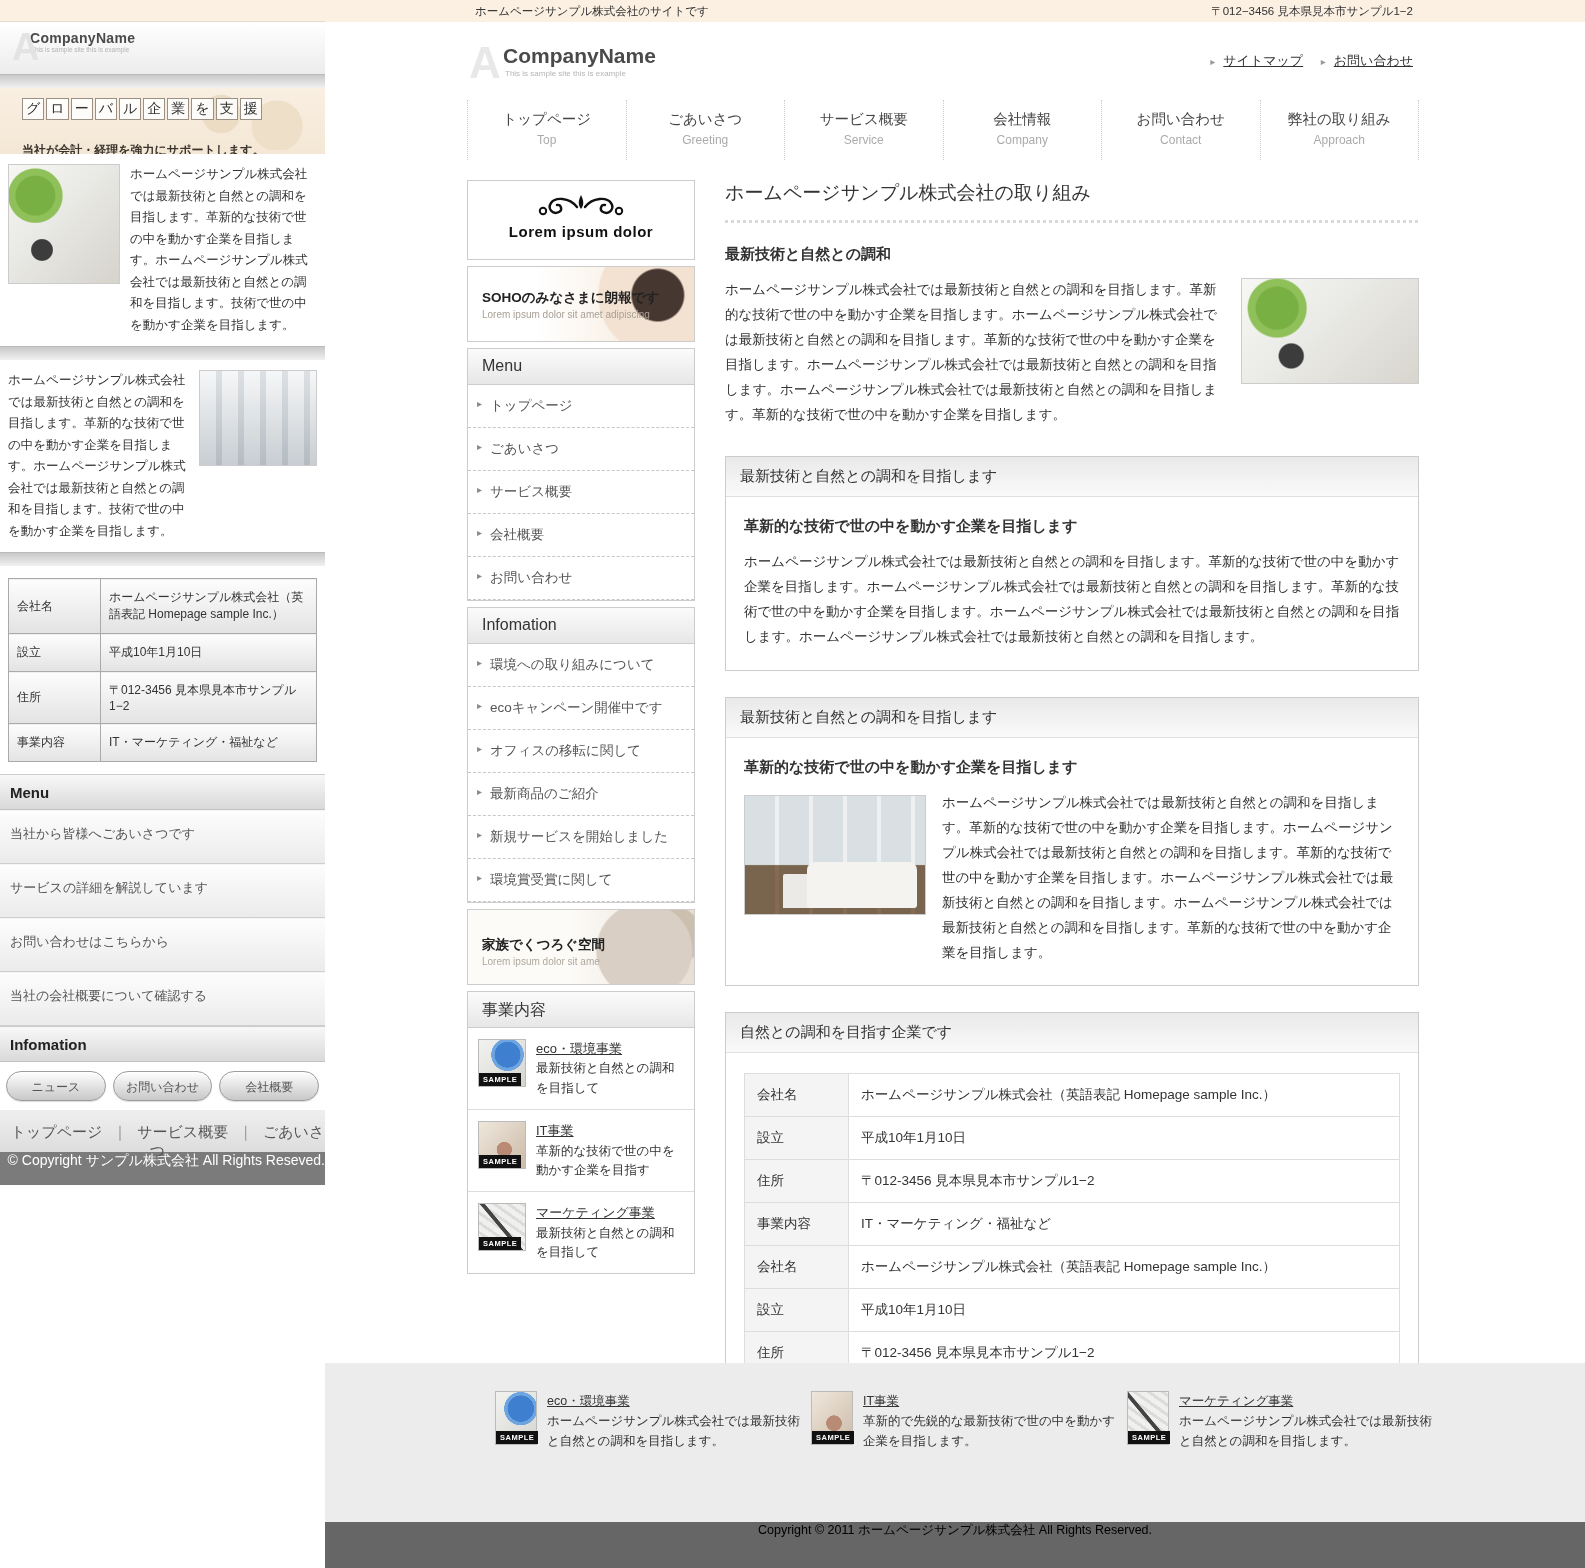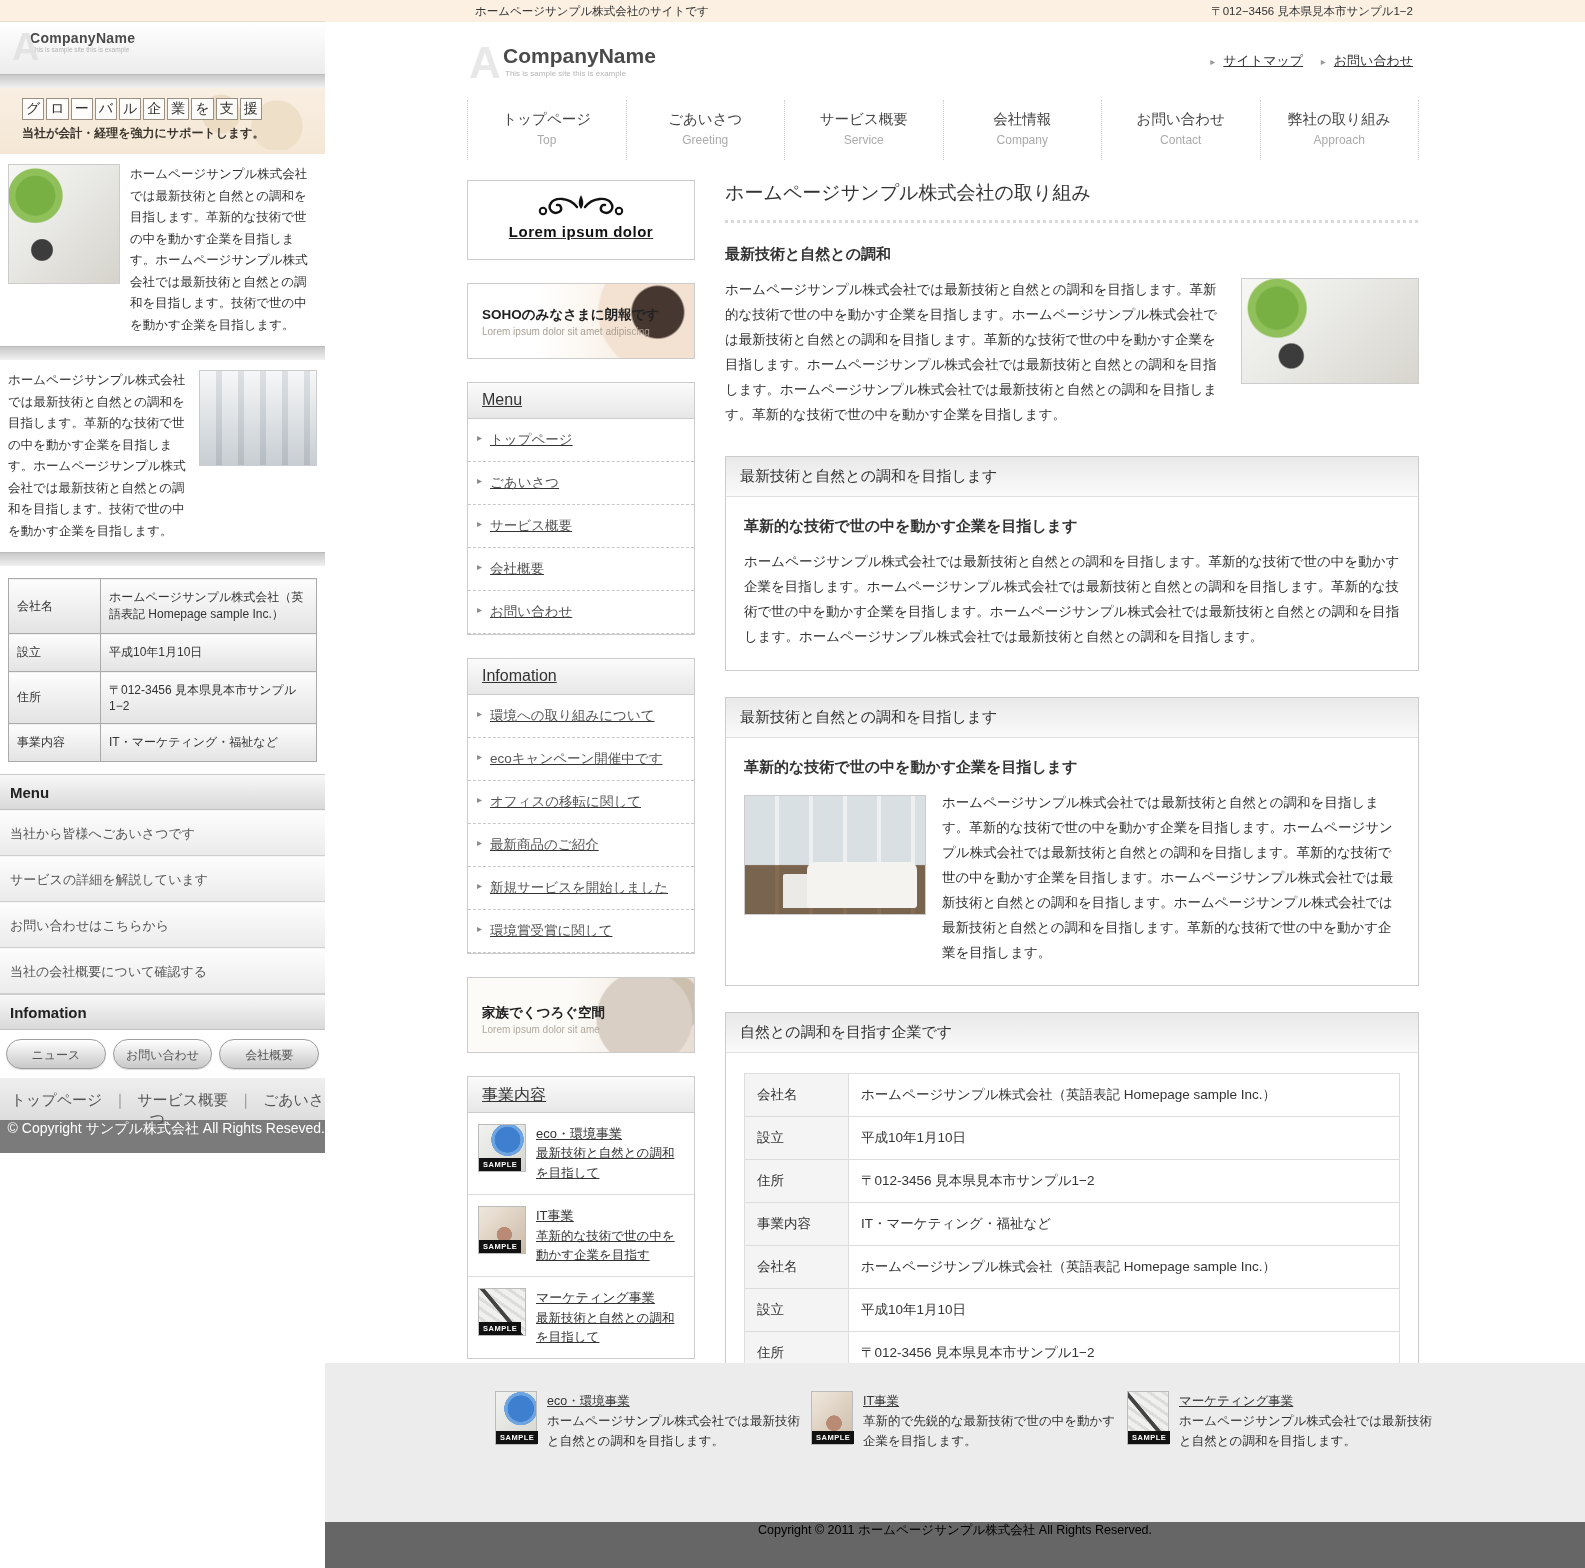--- a/index.html
+++ b/index.html
@@ -17,35 +17,35 @@
   .lp-logo .logomark { position: absolute; left: 12px; top: 4px; font-size: 38px; color: #e3e3e3; font-weight: bold; }
   .lp-logo .logoname { font-size: 14px; font-weight: bold; color: #4a4a4a; letter-spacing: 0.3px; }
   .lp-logo .logotag { font-size: 6.5px; color: #b5b5b5; margin-left: 1px; }
   .lp-strip { height: 14px; background: linear-gradient(#c9c9c9, #f1f1f1); border-top: 1px solid #bbb; }
   .lp-hero { height: 66px; background: linear-gradient(#f9efe2, #f4e7d5); padding: 10px 0 0 22px; position: relative; overflow: hidden; }
   .lp-hero .map { position: absolute; right: 6px; top: 2px; width: 140px; height: 60px;
     background: radial-gradient(circle at 30% 40%, #ecdcc4 0 18%, transparent 19%), radial-gradient(circle at 70% 60%, #eedfc9 0 24%, transparent 25%); }
   .lp-hero-title { position: relative; }
   .lp-hero-title .boxchar { display: inline-block; border: 1px solid #9a9184; background: rgba(255,255,255,0.85);
     font-family: "Liberation Serif", "DejaVu Serif", serif; font-size: 14px; color: #333; padding: 1px 3px; margin-right: 2px; }
-  .lp-hero-sub { position: relative; font-family: "Liberation Serif", "DejaVu Serif", serif; font-weight: bold; font-size: 12px; color: #3a342c; margin-top: 5px; }
+  .lp-hero-sub { position: relative; font-family: "Liberation Serif", "DejaVu Serif", serif; font-weight: bold; font-size: 12px; color: #3a342c; margin-top: 22px; }
   .lp-block { padding: 10px 8px; display: flex; gap: 10px; background: #fff; }
   .lp-block p { font-size: 12.5px; line-height: 1.72; color: #333; flex: 1; }
   .photo { border: 1px solid #ccc; background: #eee; flex: none; }
   .photo-desk1 { width: 112px; height: 120px;
     background: radial-gradient(circle at 24% 26%, #79b043 0 16%, #8fc05a 17% 22%, transparent 23%), radial-gradient(circle at 30% 72%, #3c3c3c 0 9%, transparent 10%), linear-gradient(135deg, #f6f6f3 0%, #e8e8e4 45%, #d6d3cc 100%); }
   .photo-build { width: 118px; height: 96px;
     background: repeating-linear-gradient(90deg, #f6f7f8 0 16px, #dde1e4 16px 22px), linear-gradient(#ffffff, #cfd4d8); background-blend-mode: multiply; }
   .lp-table-wrap { padding: 12px 8px; }
   table.lp-table { width: 100%; border-collapse: collapse; border: 1px solid #999; }
   table.lp-table td { border: 1px solid #aaa; font-size: 12px; padding: 10px 8px; background: linear-gradient(#fdfdfd, #e3e3e3); color: #333; }
   table.lp-table td.lbl { width: 92px; }
   .lp-band-head { height: 36px; background: linear-gradient(#f8f8f8, #d9d9d9); border-top: 1px solid #ccc; border-bottom: 1px solid #c2c2c2;
     font-size: 15px; font-weight: bold; color: #222; padding: 9px 0 0 10px; }
-  .lp-item { height: 46px; background: linear-gradient(#fdfdfd, #ebebeb); border-bottom: 1px solid #cfcfcf; border-top: 1px solid #f5f5f5;
+  .lp-item { height: 54px; background: linear-gradient(#fdfdfd, #ebebeb); border-bottom: 1px solid #cfcfcf; border-top: 1px solid #f5f5f5;
     font-size: 13px; color: #555; padding: 14px 0 0 10px; }
   .lp-buttons { display: flex; gap: 7px; padding: 9px 6px; }
   .lp-btn { flex: 1; height: 30px; border: 1px solid #9d9d9d; border-radius: 15px; background: linear-gradient(#ffffff, #c8c8c8);
     font-size: 12px; color: #555; text-align: center; padding-top: 7px; box-shadow: 0 1px 1px rgba(0,0,0,0.15); }
   .lp-links { height: 42px; background: linear-gradient(#efefef, #dddddd); text-align: center; padding-top: 13px; font-size: 15px; color: #555; }
   .lp-links span.lnk { padding: 0 10px; }
   .lp-links span.sep { color: #888; }
   .lp-copy { height: 33px; background: #7b7b7b; color: #fff; font-size: 14px; text-align: right; }
 
   
@@ -61,21 +61,21 @@
   .mainnav { height: 60px; width: 952px; margin-left: 142px; display: flex; }
   .nav-item { flex: 1; text-align: center; border-left: 1px dotted #ccc; padding-top: 10px; cursor: pointer; }
   .nav-item:last-child { border-right: 1px dotted #ccc; }
   .nav-jp { display: block; font-size: 14.5px; color: #444; }
   .nav-en { display: block; font-size: 12px; color: #ababab; margin-top: 4px; }
 
   .content { width: 952px; margin-left: 142px; display: flex; gap: 30px; padding-top: 20px; height: 1203px; overflow: hidden; }
   .side { width: 228px; flex: none; }
   .mainarea { flex: 1; }
 
-  .side-box { border: 1px solid #ccc; margin-bottom: 23px; background: #fff; text-decoration: underline; }
+  .side-box { border: 1px solid #ccc; margin-bottom: 6px; background: #fff; }
   .banner1 { height: 80px; text-align: center; padding-top: 12px; }
   .banner1 .btitle { font-size: 15px; font-weight: bold; color: #111; letter-spacing: 0.5px; }
   .banner2 { height: 76px; position: relative; overflow: hidden;
     background: radial-gradient(circle at 84% 38%, #463830 0 13%, #f3e2d2 14% 30%, transparent 31%), linear-gradient(to left, #efe0cf 0%, #fbf6ef 45%, #ffffff 70%); }
   .banner2 .btitle { position: absolute; left: 14px; top: 22px; font-size: 13.5px; font-weight: bold; color: #222; }
   .banner2 .bsub { position: absolute; left: 14px; top: 42px; font-size: 10px; color: #a9a196; }
   .banner3 { height: 76px; position: relative; overflow: hidden;
     background: radial-gradient(circle at 78% 55%, #d9cfc4 0 26%, transparent 27%), radial-gradient(circle at 90% 35%, #cdbfae 0 14%, transparent 15%), linear-gradient(to left, #e8ded2 0%, #fdfbf8 55%); }
   .banner3 .btitle { position: absolute; left: 14px; top: 26px; font-size: 13.5px; font-weight: bold; color: #222; }
   .banner3 .bsub { position: absolute; left: 14px; top: 46px; font-size: 10px; color: #b0a89d; }

